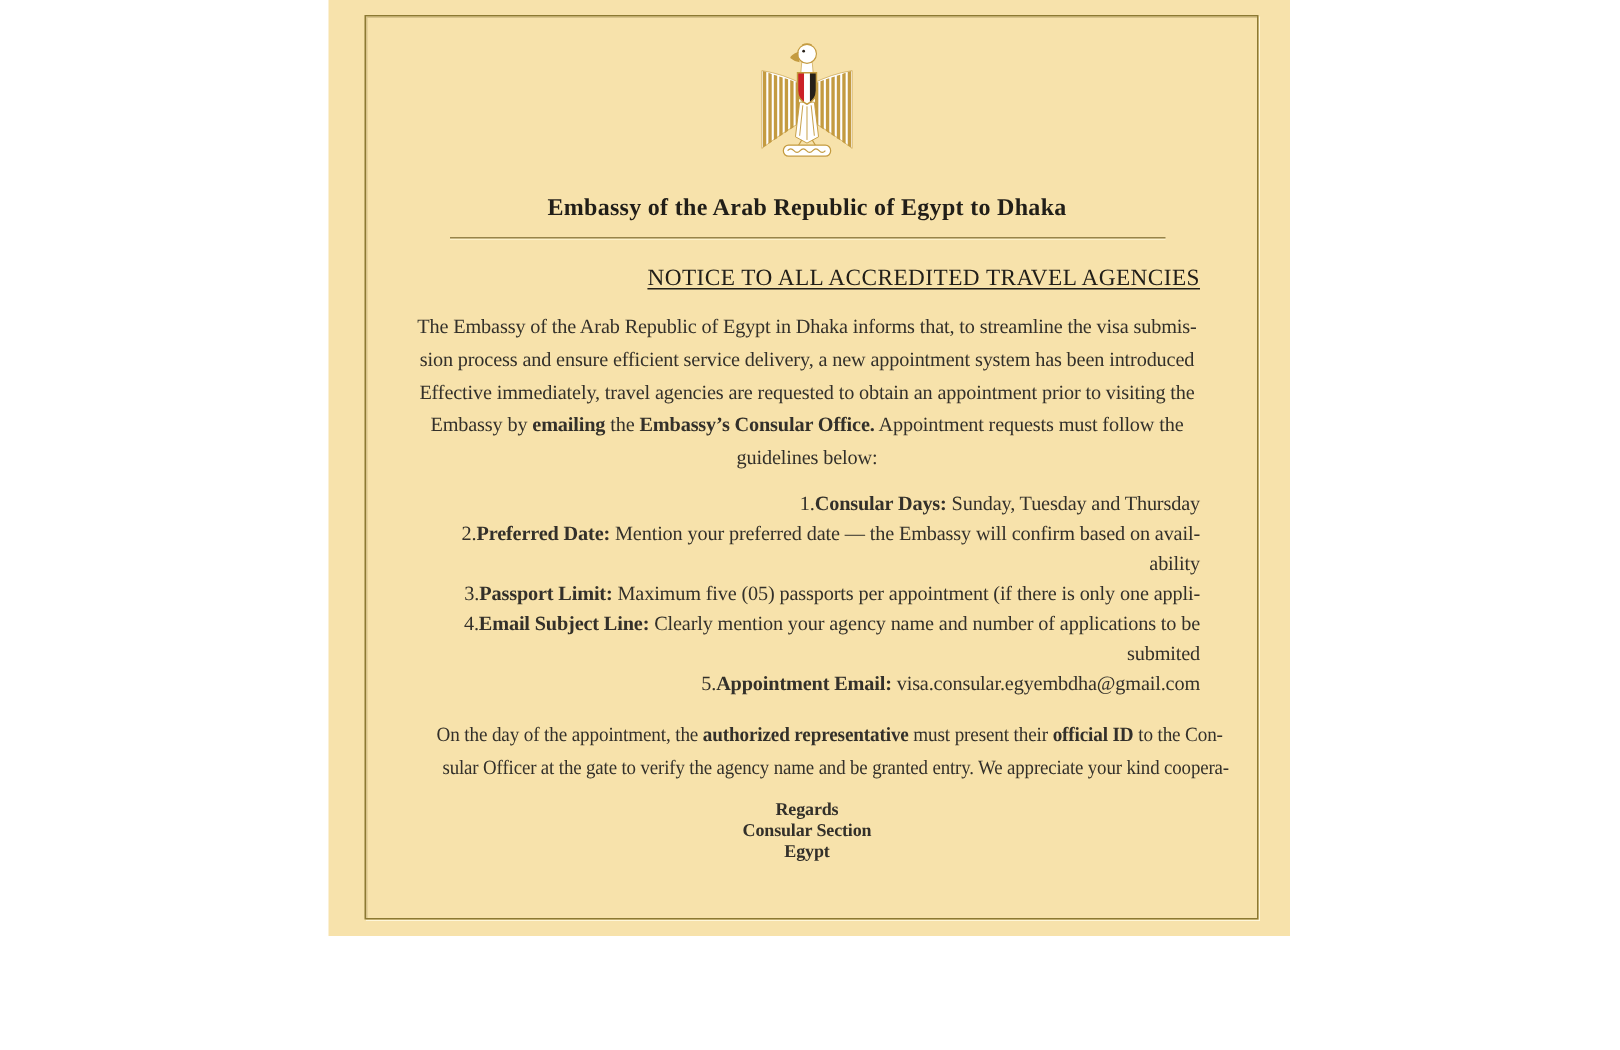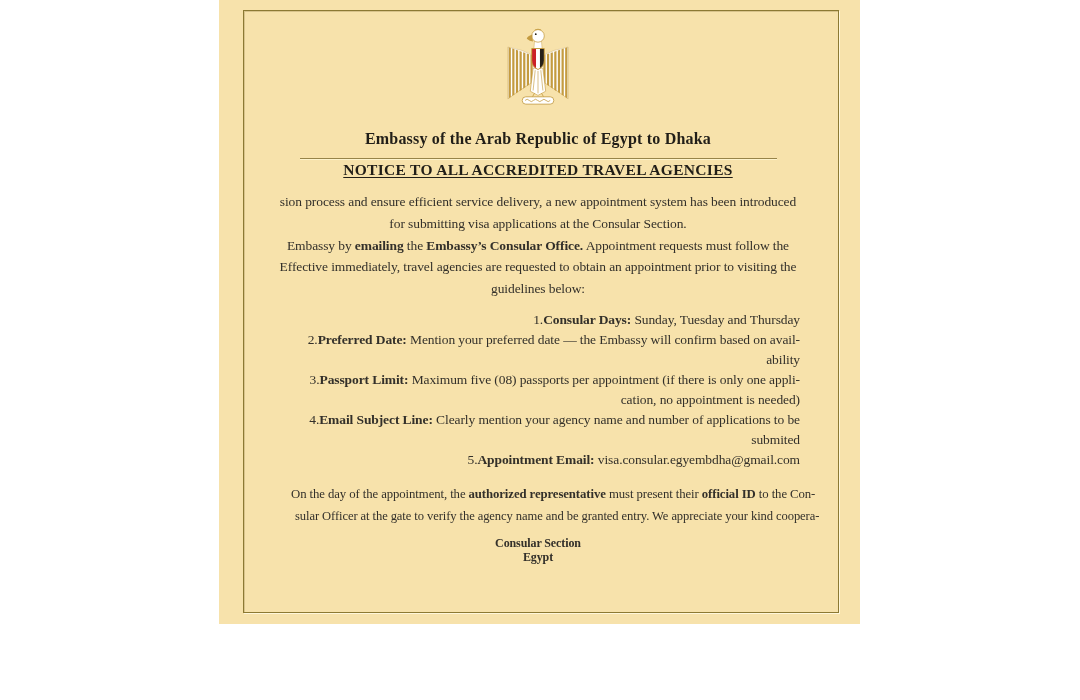--- a/index.html
+++ b/index.html
@@ -26,22 +26,22 @@
     margin-top:23px;text-align:center;
     font-size:16px;font-weight:bold;color:var(--ink-dark,#211e18);
     letter-spacing:.2px;line-height:20px;
   }
   .title-rule{
     margin:9px auto 0;width:477px;height:1px;
     background:var(--rule,#97844a);
     box-shadow:0 1px 0 rgba(253,243,205,.95);
   }
   .notice-title{
-    margin-top:1px;text-align:center;
-    font-size:15.5px;font-weight:bold;color:var(--ink-dark,#211e18);
+    margin-top:17px;text-align:right;
+    font-size:15.5px;font-weight:normal;color:var(--ink-dark,#211e18);
     text-decoration:underline;text-underline-offset:2px;
     letter-spacing:.3px;line-height:20px;
   }
   .doc-body{margin-top:11px;font-size:13.5px;letter-spacing:-.1px}
   .block{margin:0}
   .block.list{margin-top:10px}
   .block.closing{margin-top:13px}
   .block.signature{margin-top:9px}
   .line{position:relative}
   .paragraph .line,.closing .line{height:21.8px;line-height:21.8px}
@@ -104,43 +104,43 @@
           <path d="M31.5,106.2 q3,-3.4 6,0 t6,0 t6,0 t6,0 t6,0 t6,0" stroke="#c49b40" stroke-width="1.1" fill="none"></path>
         </svg>
       </div>
 
       <div class="embassy-title">Embassy of the Arab Republic of Egypt to Dhaka</div>
       <div class="title-rule"></div>
       <div class="notice-title">NOTICE TO ALL ACCREDITED TRAVEL AGENCIES</div>
 
       <div class="doc-body">
           <div class="block paragraph">
+            <div class="line ac"><span class="li"><span>The Embassy of the Arab Republic of Egypt in Dhaka informs that, to streamline the visa submis-</span></span></div>
             <div class="line ac"><span class="li"><span>sion process and ensure efficient service delivery, a new appointment system has been introduced</span></span></div>
-            <div class="line ac"><span class="li"><span>for submitting visa applications at the Consular Section.</span></span></div>
           </div>
           <div class="block paragraph">
+            <div class="line ac"><span class="li"><span>Effective immediately, travel agencies are requested to obtain an appointment prior to visiting the</span></span></div>
             <div class="line ac"><span class="li"><span>Embassy by </span><span class="b">emailing</span><span> the </span><span class="b">Embassy’s Consular Office.</span><span> Appointment requests must follow the</span></span></div>
-            <div class="line ac"><span class="li"><span>Effective immediately, travel agencies are requested to obtain an appointment prior to visiting the</span></span></div>
             <div class="line ac"><span class="li"><span>guidelines below:</span></span></div>
           </div>
           <div class="block list">
             <div class="line al"><span class="li"><span class="num">1.</span><span class="b">Consular Days:</span><span> Sunday, Tuesday and Thursday</span></span></div>
             <div class="line al"><span class="li"><span class="num">2.</span><span class="b">Preferred Date:</span><span> Mention your preferred date — the Embassy will confirm based on avail-</span></span></div>
             <div class="line al"><span class="li"><span>ability</span></span></div>
-            <div class="line al"><span class="li"><span class="num">3.</span><span class="b">Passport Limit:</span><span> Maximum five (08) passports per appointment (if there is only one appli-</span></span></div>
-            <div class="line al"><span class="li"><span>cation, no appointment is needed)</span></span></div>
+            <div class="line al"><span class="li"><span class="num">3.</span><span class="b">Passport Limit:</span><span> Maximum five (05) passports per appointment (if there is only one appli-</span></span></div>
             <div class="line al"><span class="li"><span class="num">4.</span><span class="b">Email Subject Line:</span><span> Clearly mention your agency name and number of applications to be</span></span></div>
             <div class="line al"><span class="li"><span>submited</span></span></div>
             <div class="line al"><span class="li"><span class="num">5.</span><span class="b">Appointment Email:</span><span> visa.consular.egyembdha@gmail.com</span></span></div>
           </div>
           <div class="block closing">
             <div class="line ac"><span class="li" style="transform-origin: 50% 50%; transform: scaleX(0.9458);"><span>On the day of the appointment, the </span><span class="b">authorized representative</span><span> must present their </span><span class="b">official ID</span><span> to the Con-</span></span></div>
             <div class="line ac"><span class="li" style="transform-origin: 50% 50%; transform: scaleX(0.9324);"><span>sular Officer at the gate to verify the agency name and be granted entry. We appreciate your kind coopera-</span></span></div>
           </div>
           <div class="block signature">
+            <div class="line ac"><span class="li"><span>Regards</span></span></div>
             <div class="line ac"><span class="li"><span>Consular Section</span></span></div>
             <div class="line ac"><span class="li"><span>Egypt</span></span></div>
           </div>
         </div>
 
     </div>
   </div>
 </div>
 
 </body></html>

